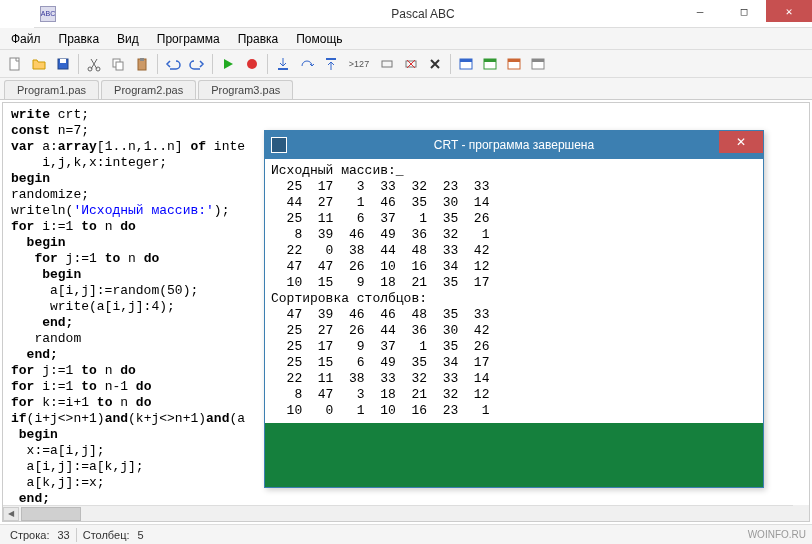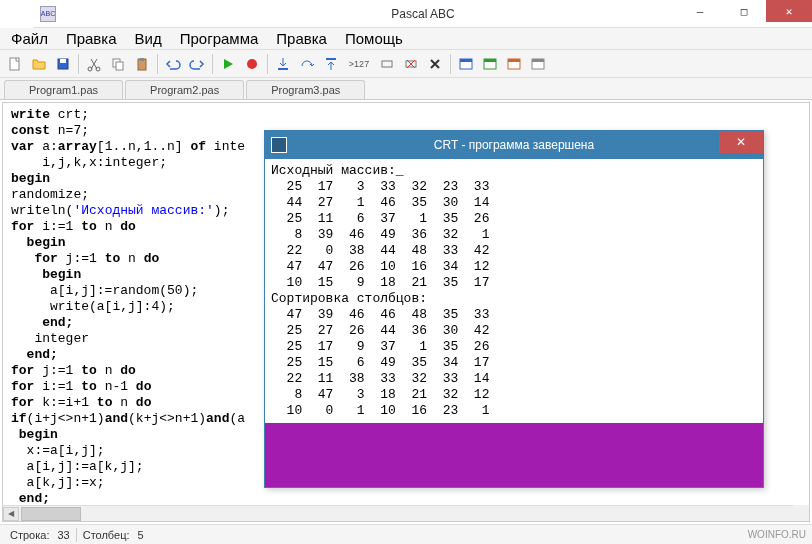--- a/index.html
+++ b/index.html
@@ -7,46 +7,46 @@
   
   .titlebar { height: 28px; background: #fff; border-bottom: 1px solid #ddd; display: flex; align-items: center; position: relative; margin-left: 34px; }
   .titlebar-icon { width: 16px; height: 16px; margin-left: 6px; background: #dde; border: 1px solid #99b; font-size: 7px; display:flex; align-items:center; justify-content:center; color:#339; }
   .titlebar-title { position: absolute; left: 50%; transform: translateX(-50%); font-size: 12px; color: #333; }
   .window-controls { margin-left: auto; display: flex; height: 100%; }
   .win-btn { width: 44px; height: 22px; display: flex; align-items: center; justify-content: center; font-family: monospace; font-size: 11px; cursor: pointer; }
   .win-btn.close { background: #c75050; color: #fff; width: 46px; }
   .win-btn.minmax { color: #333; }
   
   .menubar { height: 22px; background: #f5f5f5; border-bottom: 1px solid #ddd; display: flex; align-items: stretch; padding: 0 2px; }
-  .menu-item { padding: 0 8px; display: flex; align-items: center; font-size: 15px; color: #000; cursor: pointer; border: 1px solid transparent; }
+  .menu-item { padding: 0 8px; display: flex; align-items: center; font-size: 12px; color: #000; cursor: pointer; border: 1px solid transparent; }
   
   .toolbar { height: 28px; background: #f5f5f5; border-bottom: 1px solid #ddd; display: flex; align-items: center; padding: 0 4px; gap: 2px; }
   .tool-btn { width: 22px; height: 22px; display: flex; align-items: center; justify-content: center; cursor: pointer; border: 1px solid transparent; border-radius: 2px; }
   .tool-sep { width: 1px; height: 20px; background: #ccc; margin: 0 2px; }
   .tool-btn svg { width: 16px; height: 16px; }
   
   .tabbar { height: 22px; background: #f5f5f5; border-bottom: 1px solid #ccc; display: flex; align-items: flex-end; padding-left: 4px; }
-  .tab { padding: 3px 24px; font-size: 11px; background: #efefef; border: 1px solid #ccc; border-bottom: none; margin-right: 2px; border-radius: 3px 3px 0 0; cursor: pointer; color:#444; }
+  .tab { padding: 3px 12px; font-size: 11px; background: #efefef; border: 1px solid #ccc; border-bottom: none; margin-right: 2px; border-radius: 3px 3px 0 0; cursor: pointer; color:#444; }
   .tab.active { background: #fff; position: relative; top: 1px; }
   
   .editor-wrap { position: relative; height: 420px; background: #fff; border: 1px solid #ccc; margin: 2px; }
   .editor { padding: 4px 8px; font-family: "Courier New", monospace; font-size: 13px; line-height: 16px; white-space: pre; color: #000; height: 100%; overflow: hidden; }
   .kw { color: #000; font-weight: bold; }
   .str { color: #0000ff; }
   
   .hscroll { position: absolute; bottom: 0; left: 0; right: 16px; height: 16px; background: #f0f0f0; border-top: 1px solid #ddd; display:flex; align-items:center; }
   .hscroll .thumb-btn { width:16px; height:14px; background:#e8e8e8; border:1px solid #ccc; display:flex; align-items:center; justify-content:center; font-size:8px; color:#666; }
   .hscroll .thumb { width:60px; height:14px; background:#d0d0d0; margin-left:2px; border:1px solid #bbb; }
   .vscroll-corner { position:absolute; bottom:0; right:0; width:16px; height:16px; background:#f0f0f0; }
   
   .statusbar { height: 20px; background: #f5f5f5; border-top: 1px solid #ddd; display: flex; align-items: center; padding: 0 6px; font-size: 11px; color: #333; }
   .statusbar .seg { padding: 0 4px; }
   .statusbar .sep { width:1px; height:14px; background:#ccc; margin:0 2px; }
   
-  .crt-window { position: absolute; top: 130px; left: 264px; width: 500px; height: 358px; background: #a21caf; border: 1px solid #3c7fb1; box-shadow: 2px 2px 6px rgba(0,0,0,0.2); }
+  .crt-window { position: absolute; top: 130px; left: 264px; width: 500px; height: 358px; background: #15803d; border: 1px solid #3c7fb1; box-shadow: 2px 2px 6px rgba(0,0,0,0.2); }
   .crt-titlebar { height: 28px; background: #3c7fb1; display: flex; align-items: center; color: #fff; position: relative; }
   .crt-titlebar .crt-icon { width:16px; height:16px; margin-left:6px; background:#2a5a80; border:1px solid #fff; font-size:7px; display:flex; align-items:center; justify-content:center; }
   .crt-titlebar .crt-title { position:absolute; left:50%; transform:translateX(-50%); font-size:12px; }
   .crt-close { margin-left:auto; width:44px; height:22px; background:#c75050; color:#fff; display:flex; align-items:center; justify-content:center; cursor:pointer; margin-top:-6px; }
   .crt-body { padding: 4px 6px; font-family: "Courier New", monospace; font-size: 13px; line-height: 16px; color: #000; background:#fff; white-space: pre; }
   
   .watermark { position: absolute; bottom: 4px; right: 6px; font-size: 10px; color: #999; }
 </style>
 </head>
 <body>
@@ -206,21 +206,21 @@
 <span class="kw">begin</span>
 <span>randomize;</span>
 <span>writeln(</span><span class="str">'Исходный массив:'</span><span>);</span>
 <span class="kw">for</span><span> i:=1 </span><span class="kw">to</span><span> n </span><span class="kw">do</span>
 <span class="kw">  begin</span>
 <span class="kw">   for</span><span> j:=1 </span><span class="kw">to</span><span> n </span><span class="kw">do</span>
 <span class="kw">    begin</span>
 <span>     a[i,j]:=random(50);</span>
 <span>     write(a[i,j]:4);</span>
 <span class="kw">    end;</span>
-<span>   integer</span>
+<span>   random</span>
 <span class="kw">  end;</span>
 <span class="kw">for</span><span> j:=1 </span><span class="kw">to</span><span> n </span><span class="kw">do</span>
 <span class="kw">for</span><span> i:=1 </span><span class="kw">to</span><span> n-1 </span><span class="kw">do</span>
 <span class="kw">for</span><span> k:=i+1 </span><span class="kw">to</span><span> n </span><span class="kw">do</span>
 <span class="kw">if</span><span>(i+j&lt;&gt;n+1)</span><span class="kw">and</span><span>(k+j&lt;&gt;n+1)</span><span class="kw">and</span><span>(a</span>
 <span class="kw"> begin</span>
 <span>  x:=a[i,j];</span>
 <span>  a[i,j]:=a[k,j];</span>
 <span>  a[k,j]:=x;</span>
 <span class="kw"> end;</span>

